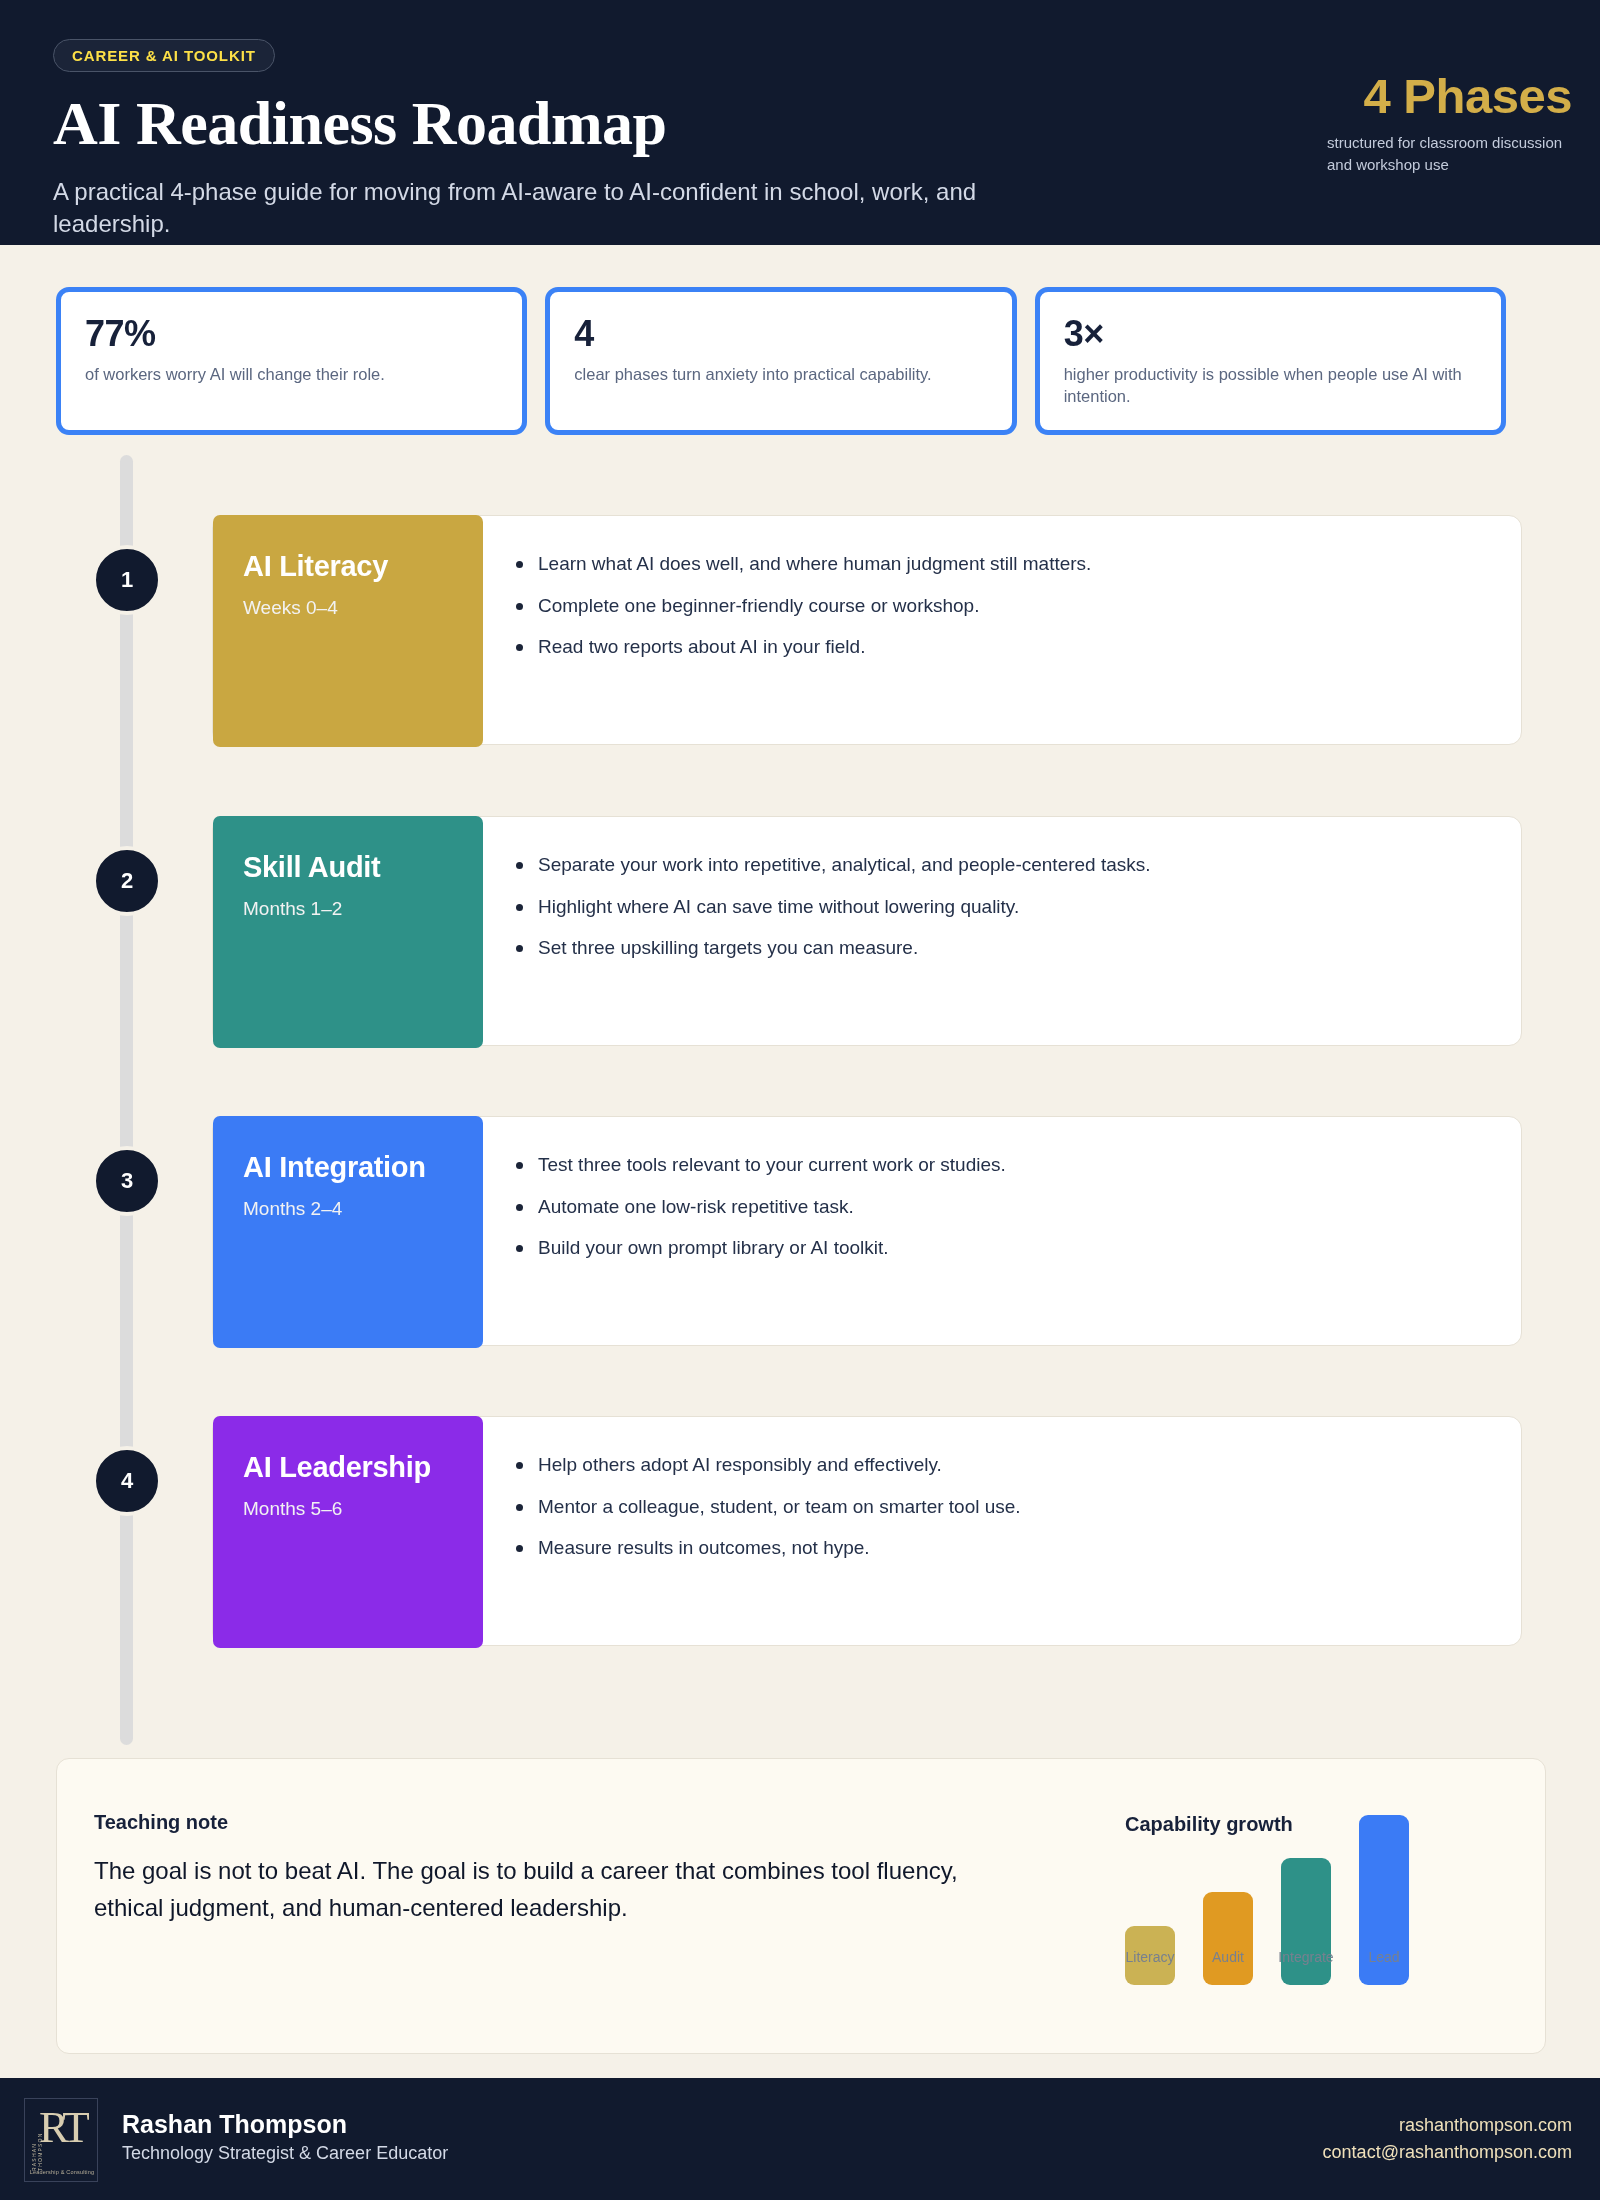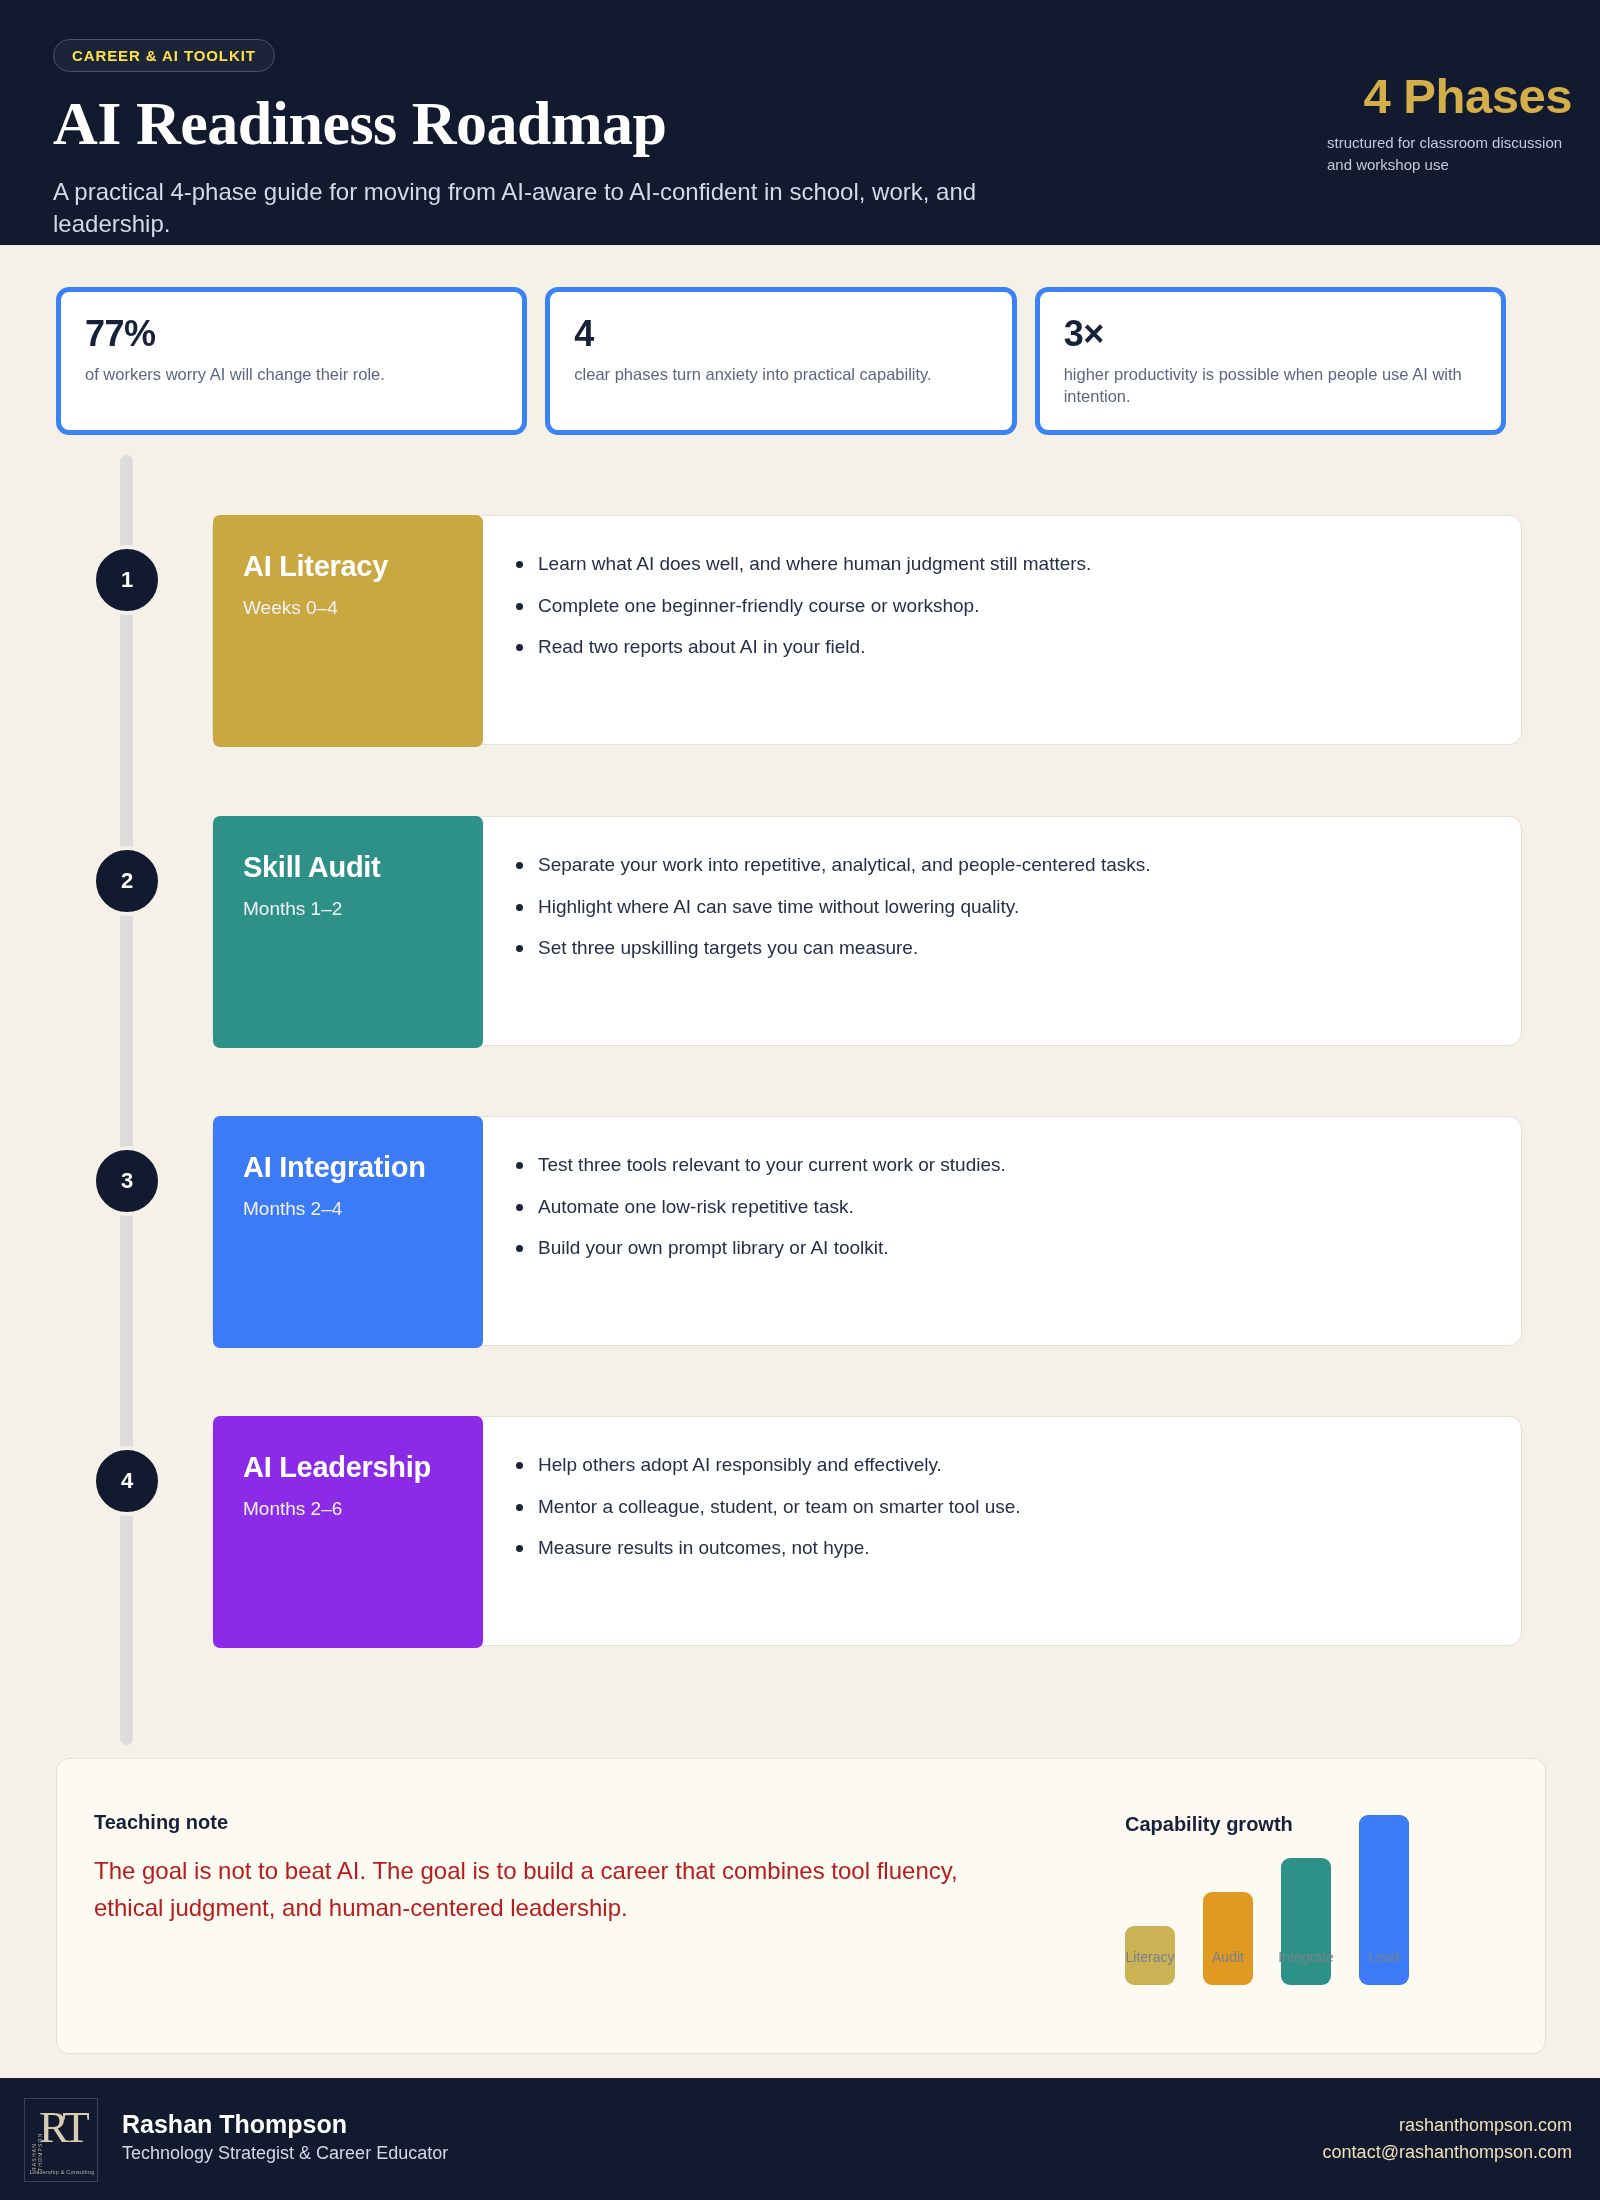--- a/index.html
+++ b/index.html
@@ -98,21 +98,21 @@
     width:7px; height:7px; border-radius:50%; background:#1B2438;
   }
 
   
   .note-panel {
     position:absolute; left:56px; top:1758px; width:1490px; height:296px;
     background:#FDFAF2; border:1px solid #E6E1D5; border-radius:13px;
   }
   .note-title { position:absolute; left:37px; top:52px; font-size:20px; font-weight:bold; color:#17213A; }
   .note-body { position:absolute; left:37px; top:94px; width:900px;
-               font-size:24px; line-height:1.53; color:#b91c1c; }
+               font-size:24px; line-height:1.53; color:#0f172a; }
 
   .chart { position:absolute; right:100px; top:24px; width:330px; height:250px; }
   .chart-title { position:absolute; right:0; top:30px; width:330px;
                  text-align:left; padding-left:10px;
                  font-size:20px; font-weight:bold; color:#17213A; }
   .bars { position:absolute; left:10px; bottom:48px; width:320px; height:210px;
           display:flex; align-items:flex-end; gap:28px; }
   .bar-col { width:50px; display:flex; flex-direction:column;
              align-items:center; justify-content:flex-end; height:100%; }
   .bar { width:50px; border-radius:9px; }
@@ -211,21 +211,21 @@
   <div class="phase-bullets">
     <div class="bullet">Test three tools relevant to your current work or studies.</div>
     <div class="bullet">Automate one low-risk repetitive task.</div>
     <div class="bullet">Build your own prompt library or AI toolkit.</div>
   </div>
 </div>
 
 <div class="phase p4">
   <div class="phase-head" style="background: rgb(139, 43, 232);">
     <div class="phase-name">AI Leadership</div>
-    <div class="phase-time">Months 2–6</div>
+    <div class="phase-time">Months 5–6</div>
   </div>
   <div class="phase-bullets">
     <div class="bullet">Help others adopt AI responsibly and effectively.</div>
     <div class="bullet">Mentor a colleague, student, or team on smarter tool use.</div>
     <div class="bullet">Measure results in outcomes, not hype.</div>
   </div>
 </div>
 
 <div class="note-panel">
   <div class="note-title">Teaching note</div>

